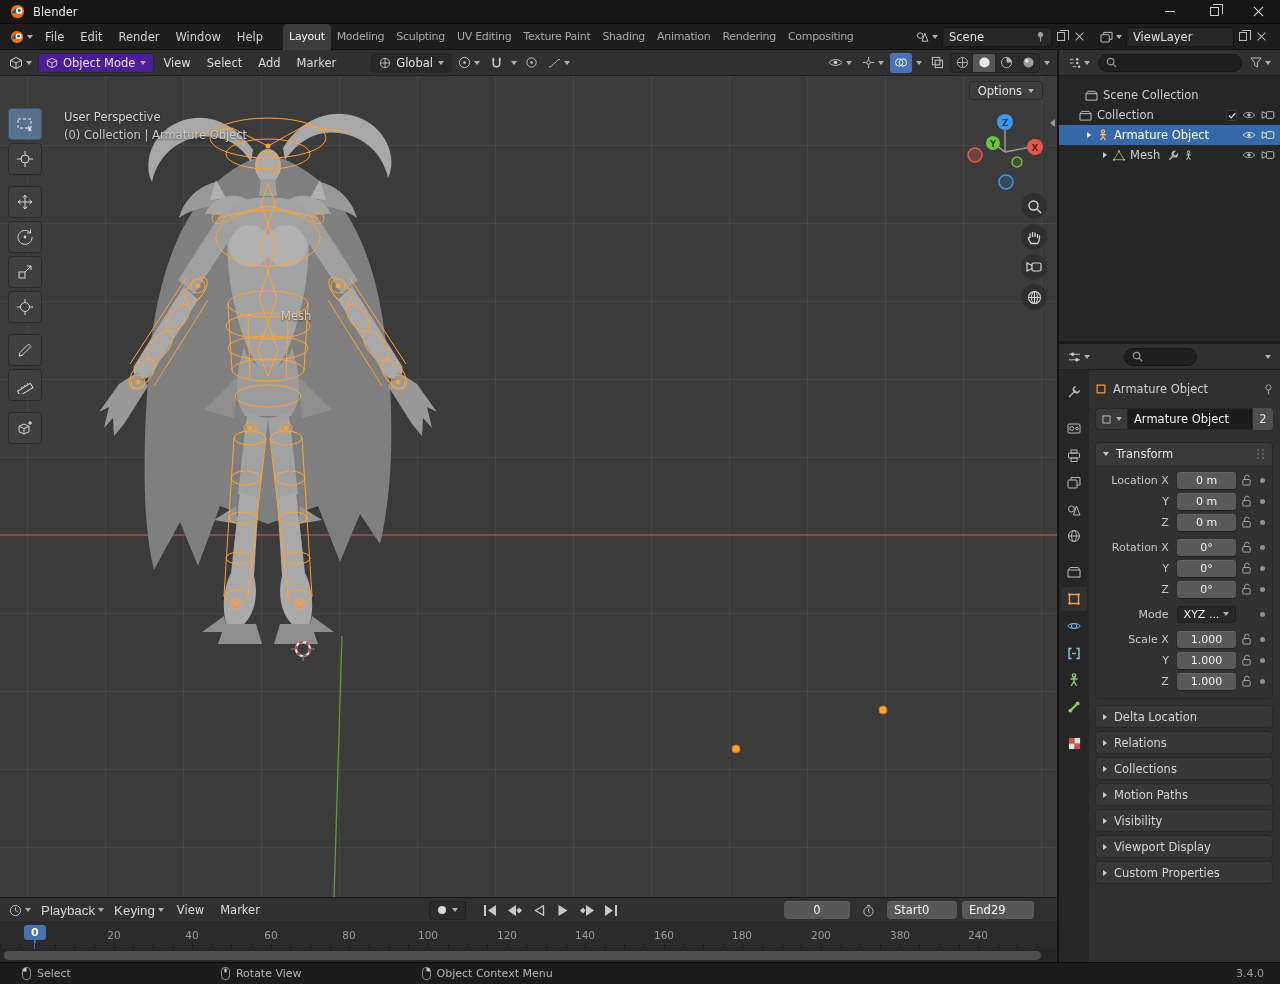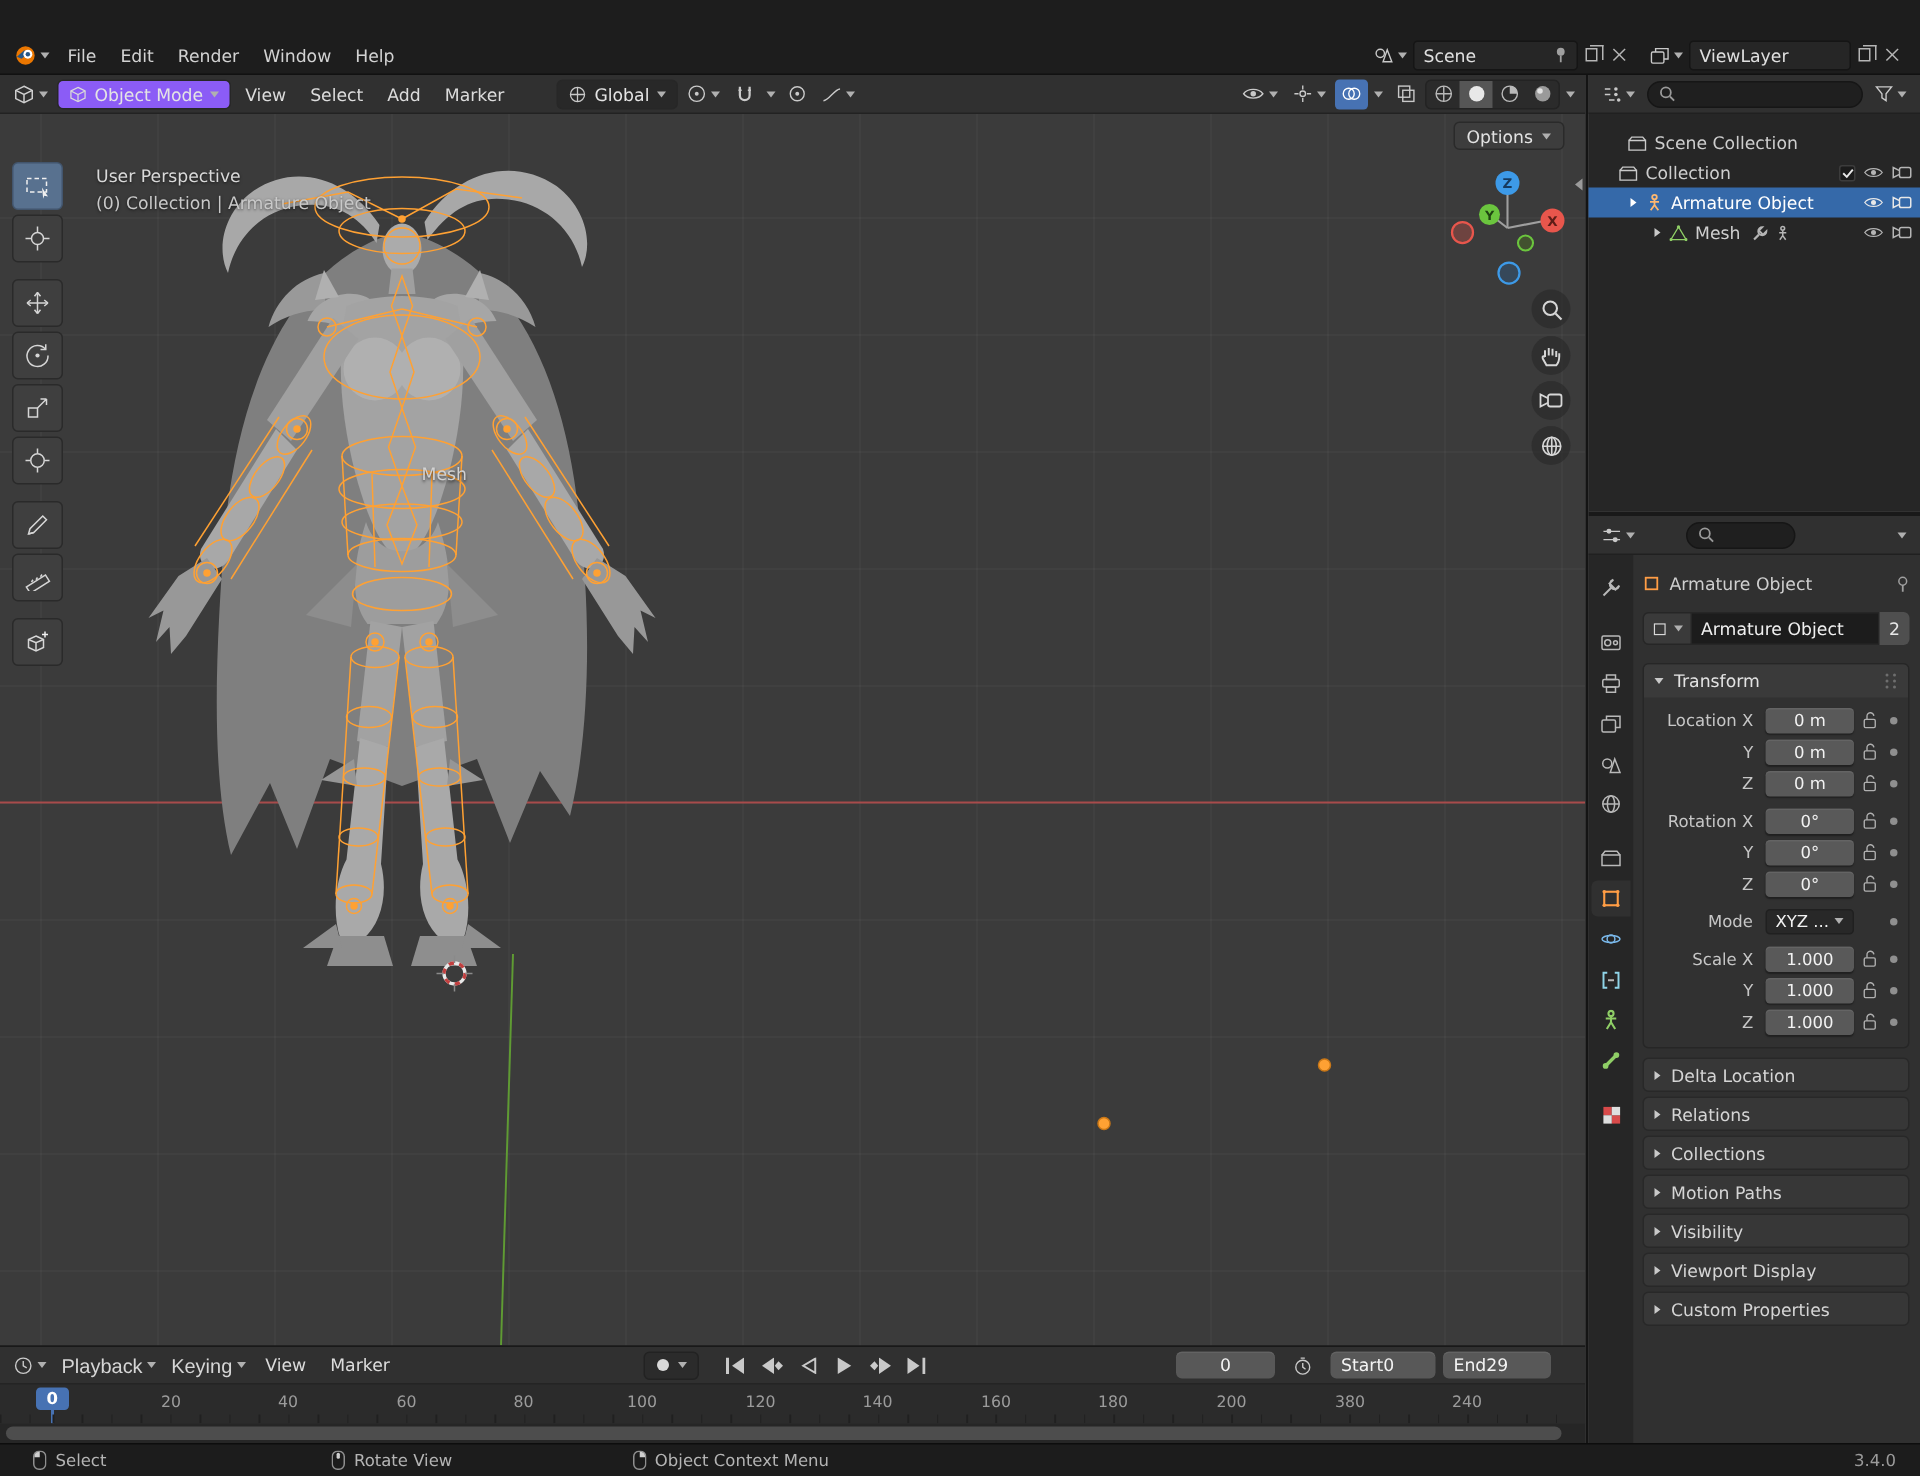--- a/index.html
+++ b/index.html
@@ -33,21 +33,21 @@
 .id-cluster{display:flex;align-items:flex-start;height:20px;margin-right:8px}
 .id-field{display:flex;align-items:center;gap:5px;background:#262626;border:1px solid #151515;border-radius:3px;height:20px;padding:0 6px;color:#e0e0e0}
 .small-btn{display:flex;align-items:center;justify-content:center;width:18px;height:20px}
 .copy-glyph{position:relative;width:8px;height:9px;border:1px solid #b5b5b5}
 .copy-glyph:before{content:"";position:absolute;left:2px;top:-3px;width:8px;height:9px;border:1px solid #b5b5b5;border-left:none;border-bottom:none}
 .x-glyph{position:relative;width:9px;height:9px}
 .x-glyph:before,.x-glyph:after{content:"";position:absolute;left:-1px;top:4px;width:11px;height:1px;background:#b5b5b5}
 .x-glyph:before{transform:rotate(45deg)}.x-glyph:after{transform:rotate(-45deg)}
 
 .tool-header{position:absolute;left:0;top:50px;width:1057px;height:26px;background:#303030;border-bottom:1px solid #222;display:flex;align-items:center;padding:0 5px;gap:2px}
-.dropdown{display:flex;align-items:center;gap:5px;background:#8b5cf6;border:1px solid #272727;border-radius:4px;height:20px;padding:0 7px;color:#e4e4e4}
+.dropdown{display:flex;align-items:center;gap:5px;background:#4c1d95;border:1px solid #272727;border-radius:4px;height:20px;padding:0 7px;color:#e4e4e4}
 .dropdown.dark{background:#282828}
 .tool-menu{padding:0 7px;color:#dcdcdc}
 .seg{display:flex;background:#2b2b2b;border:1px solid #232323;border-radius:4px;height:20px;overflow:hidden}
 .seg .cell{width:22px;display:flex;align-items:center;justify-content:center}
 .seg .cell.active{background:#565656}
 .hdr-toggle{width:22px;height:20px;display:flex;align-items:center;justify-content:center;border-radius:3px}
 .hdr-toggle.on{background:#4772b3}
 
 .viewport{position:absolute;left:0;top:76px;width:1057px;height:821px;background:#3b3b3b;overflow:hidden}
 .vp-grid{position:absolute;inset:0;background-image:linear-gradient(rgba(255,255,255,0.05) 1px,transparent 1px),linear-gradient(90deg,rgba(255,255,255,0.05) 1px,transparent 1px);background-size:78px 78px;background-position:27px 69px}
@@ -114,36 +114,69 @@
 .tl-thumb{position:absolute;left:4px;right:16px;top:2px;height:9px;background:#4d4d4d;border-radius:5px}
 
 .statusbar{position:absolute;left:0;top:962px;width:1280px;height:22px;background:#1c1c1c;border-top:1px solid #0d0d0d;display:flex;align-items:center;color:#b4b4b4;font-size:11px}
 .sb-hint{display:flex;align-items:center;gap:6px}
 </style>
 </head>
 <body>
 
 <div class="window">
 
+  <div class="titlebar">
+    <span class="t-logo">
+      <svg width="15" height="15" viewBox="0 0 16 16">
+          <circle cx="8" cy="8" r="7" fill="#ea7600"></circle>
+          <path d="M1.5 9 L7 4 L10 6.5 L5 10.5 Z" fill="#265787"></path>
+          <circle cx="9.8" cy="7" r="3.4" fill="#fff"></circle>
+          <circle cx="9.8" cy="7" r="1.7" fill="#265787"></circle>
+        </svg>
+    </span>
+    <span class="t-title">Blender</span>
+    <div class="win-controls">
+      <div class="win-btn">
+          <span class="min-glyph"></span>
+        </div>
+      <div class="win-btn">
+          <span class="restore-glyph"></span>
+        </div>
+      <div class="win-btn">
+          <span class="close-glyph"></span>
+        </div>
+    </div>
+  </div>
 
   <div class="topbar">
     <button class="icon-btn" style="margin-left:6px">
       <svg width="14" height="14" viewBox="0 0 16 16">
           <circle cx="8" cy="8" r="7" fill="#ea7600"></circle>
           <path d="M1.5 9 L7 4 L10 6.5 L5 10.5 Z" fill="#265787"></path>
           <circle cx="9.8" cy="7" r="3.4" fill="#fff"></circle>
           <circle cx="9.8" cy="7" r="1.7" fill="#265787"></circle>
         </svg>
       <span class="caret"></span>
     </button>
     <span class="menu-item">File</span>
     <span class="menu-item">Edit</span>
     <span class="menu-item">Render</span>
     <span class="menu-item">Window</span>
     <span class="menu-item">Help</span>
+    <div class="ws-tabs">
+      <span class="ws-tab active">Layout</span>
+      <span class="ws-tab">Modeling</span>
+      <span class="ws-tab">Sculpting</span>
+      <span class="ws-tab">UV Editing</span>
+      <span class="ws-tab">Texture Paint</span>
+      <span class="ws-tab">Shading</span>
+      <span class="ws-tab">Animation</span>
+      <span class="ws-tab">Rendering</span>
+      <span class="ws-tab">Compositing</span>
+    </div>
     <div style="flex:1"></div>
     <div class="id-cluster">
       <button class="icon-btn">
         <svg width="13" height="13" viewBox="0 0 14 14" fill="none" stroke="#c9c9c9">
             <circle cx="4.5" cy="6" r="3"></circle>
             <path d="M9.5 3.5 L12.8 12 H6.5 Z"></path>
           </svg>
         <span class="caret"></span>
       </button>
       <div class="id-field" style="width:110px">

